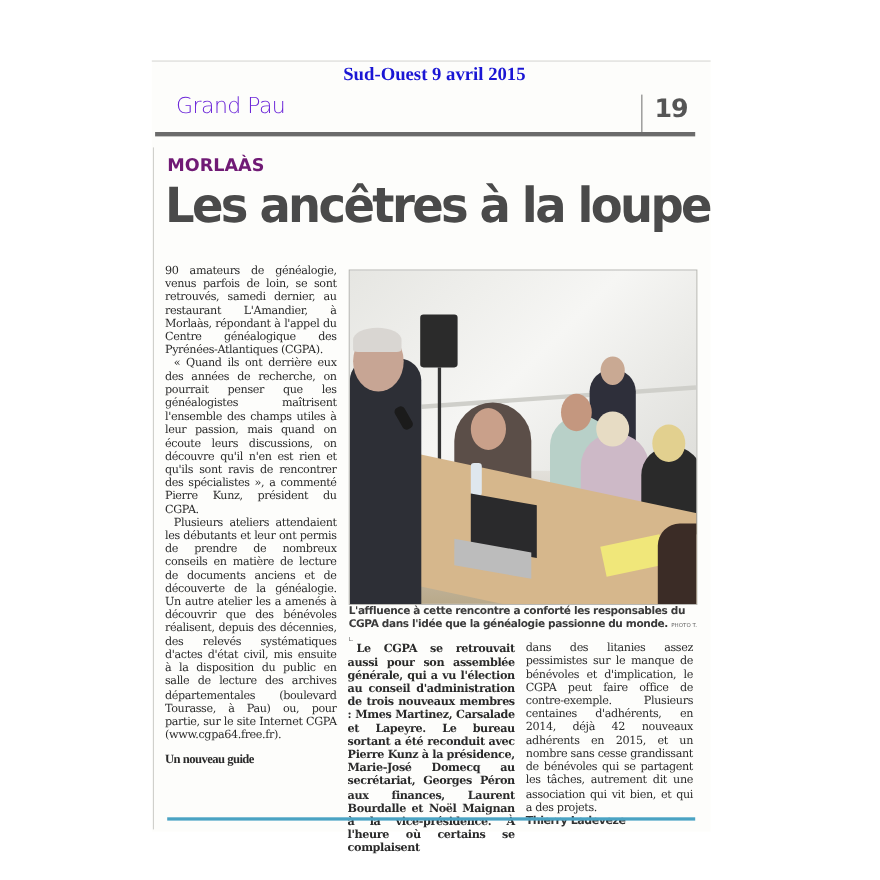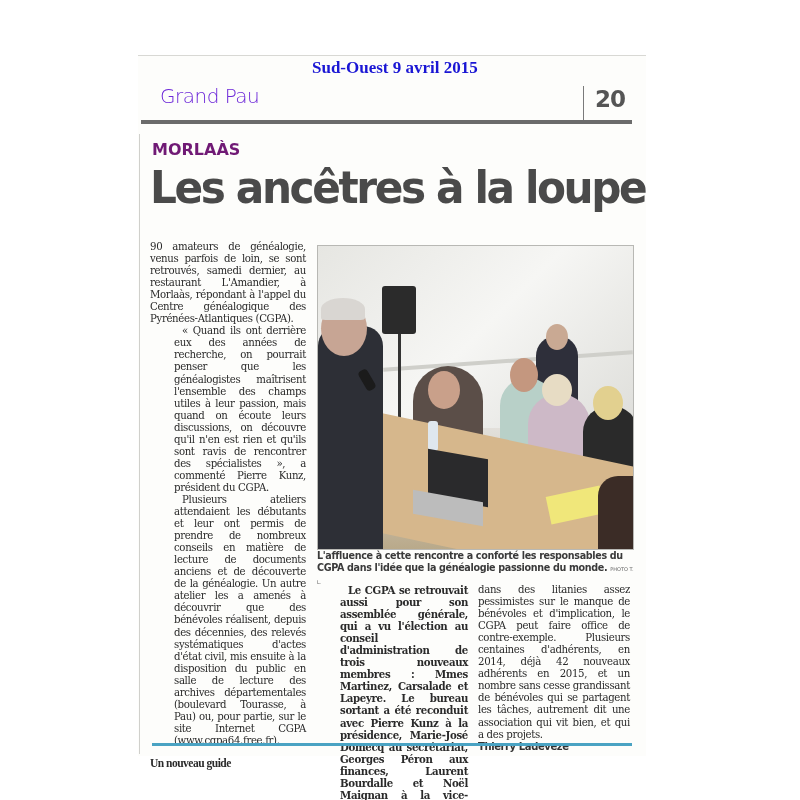--- a/index.html
+++ b/index.html
@@ -87,21 +87,21 @@
   .col {
     position: absolute;
     font-family: "DejaVu Serif", serif;
     font-size: 10.2px;
     line-height: 12.05px;
     color: #2a2a2a;
     text-align: justify;
     letter-spacing: -0.35px;
   }
   .col p { margin: 0; text-indent: 0; }
-  .col p.indent { text-indent: 8px; margin-left: 24px; }
+  .col p.indent { text-indent: 8px; }
   .col1 { left: 150px; top: 241px; width: 156px; }
   .col2 { left: 316px; top: 584px; width: 152px; font-weight: bold; }
   .col3 { left: 478px; top: 584px; width: 152px; }
   .subhead {
     font-family: Liberation Serif, serif;
     font-weight: bold;
     font-size: 11.5px;
     color: #2a2a2a;
     margin: 10px 0 1px 0 !important;
     letter-spacing: -0.5px;
@@ -171,21 +171,21 @@
 </style>
 </head>
 <body>
 
 <div class="page"></div>
 
 <div class="source-label">Sud-Ouest 9 avril 2015</div>
 
 <div class="section-head">Grand Pau</div>
 <div class="page-num-divider"></div>
-<div class="page-number">20</div>
+<div class="page-number">19</div>
 <div class="head-rule"></div>
 <div class="left-vrule"></div>
 
 <div class="kicker">MORLAÀS</div>
 <div class="headline">Les ancêtres à la loupe</div>
 
 <div class="col col1">
   <p>90 amateurs de généalogie, venus parfois de loin, se sont retrouvés, samedi dernier, au restaurant L'Amandier, à Morlaàs, répondant à l'appel du Centre généalogique des Pyrénées-Atlantiques (CGPA).</p>
   <p class="indent">« Quand ils ont derrière eux des années de recherche, on pourrait penser que les généalogistes maîtrisent l'ensemble des champs utiles à leur passion, mais quand on écoute leurs discussions, on découvre qu'il n'en est rien et qu'ils sont ravis de rencontrer des spécialistes », a commenté Pierre Kunz, président du CGPA.</p>
   <p class="indent">Plusieurs ateliers attendaient les débutants et leur ont permis de prendre de nombreux conseils en matière de lecture de documents anciens et de découverte de la généalogie. Un autre atelier les a amenés à découvrir que des bénévoles réalisent, depuis des décennies, des relevés systématiques d'actes d'état civil, mis ensuite à la disposition du public en salle de lecture des archives départementales (boulevard Tourasse, à Pau) ou, pour partie, sur le site Internet CGPA (www.cgpa64.free.fr).</p>

